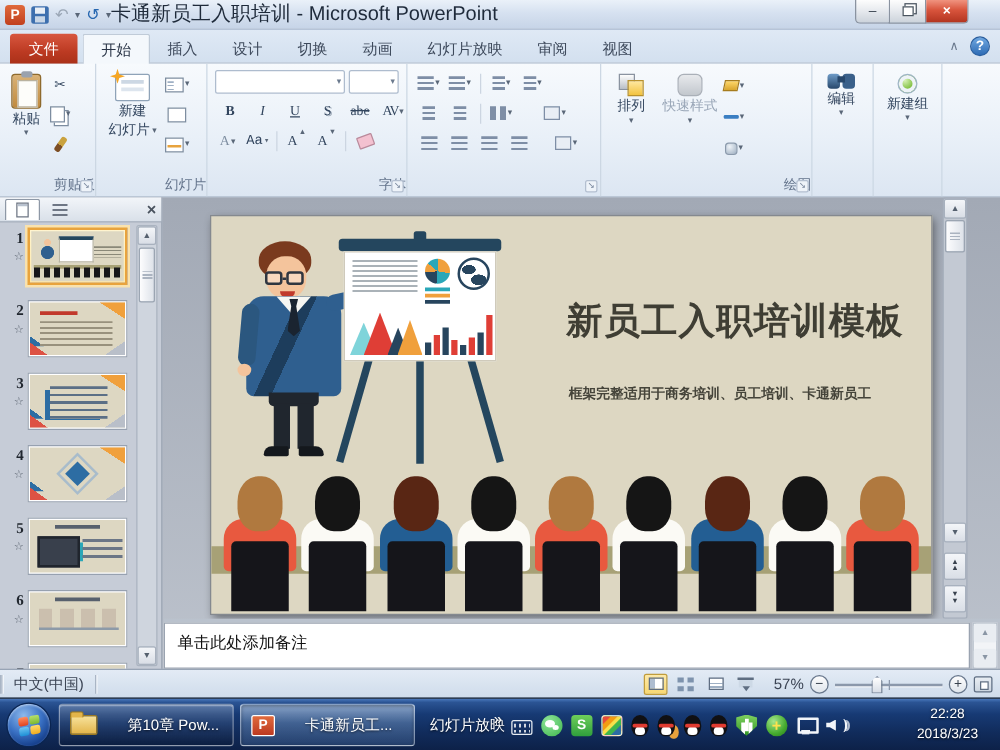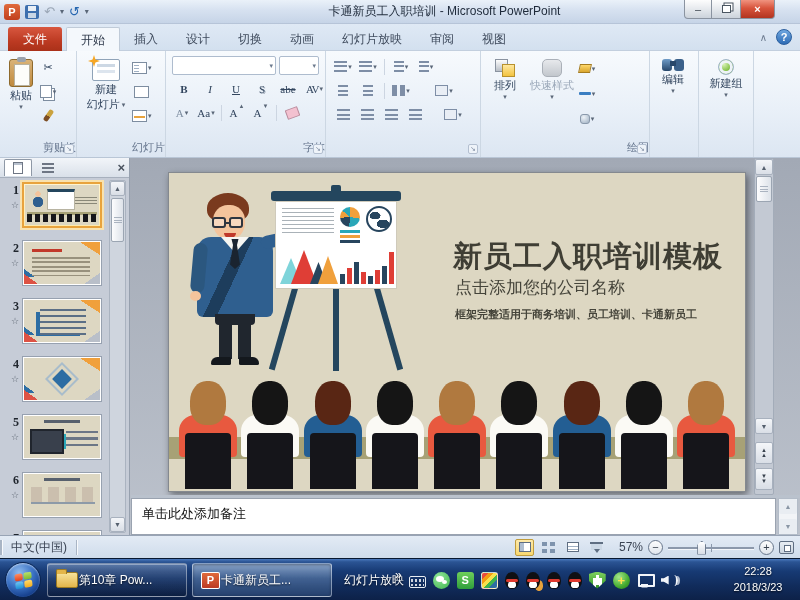--- a/index.html
+++ b/index.html
@@ -9,21 +9,21 @@
 
 #titlebar{position:absolute;left:0;top:0;width:800px;height:24px;background:linear-gradient(#eaf1f9,#d6e1f0 45%,#c6d4e7);border-bottom:1px solid #b6c4d8;display:flex;align-items:center}
 .qat{display:flex;align-items:center;gap:5px;padding-left:4px}
 .p-logo{width:16px;height:16px;border-radius:3px;background:linear-gradient(#e06a3c,#c1401f);color:#fff;font-weight:bold;font-size:11px;display:flex;align-items:center;justify-content:center}
 .i-save{width:14px;height:14px;background:#3d6fae;border-radius:2px;position:relative}
 .i-save::before{content:"";position:absolute;left:3px;top:1px;width:8px;height:5px;background:#e8eef5}
 .i-save::after{content:"";position:absolute;left:3px;top:8px;width:8px;height:5px;background:#c8d6e6}
 .qat-glyph{font-size:13px;line-height:1;color:#2767b0}
 .qat-glyph.dis{color:#9aa6b5}
 .qat .caret{font-size:8px;color:#5a6778}
-#win-title{flex:1;text-align:center;color:#1e2a3a;font-size:12px}
+#win-title{flex:1;text-align:left;color:#1e2a3a;font-size:16px}
 .win-btns{position:absolute;right:25px;top:0;display:flex}
 .win-btn{height:19px;border:1px solid #8a93a0;border-top:none;display:flex;align-items:center;justify-content:center;color:#3c4550;font-size:11px;background:linear-gradient(#fdfdfd,#e8ebef 45%,#ccd3db)}
 .win-btn.min{width:28px;border-radius:0 0 0 4px}
 .win-btn.res{width:28px;border-left:none;border-right:none}
 .i-restore{width:9px;height:8px;border:1px solid #4a5560;background:#fff;box-shadow:2px -2px 0 -0.5px #fff,2px -2px 0 0.5px #4a5560}
 .win-btn.cls{width:35px;border-radius:0 0 4px 0;background:linear-gradient(#f0937f,#d8543c 45%,#b23420);color:#fff;font-weight:bold}
 
 
 #tabsrow{position:absolute;left:0;top:24px;width:800px;height:27px;background:linear-gradient(#dfe9f5,#d3e0ef);border-bottom:1px solid #c3cfde}
 #file-tab{position:absolute;left:8px;top:3px;width:54px;height:24px;background:linear-gradient(#d8573f,#bc3a22 60%,#aa3119);border-radius:3px 3px 0 0;color:#fff;display:flex;align-items:center;justify-content:center;font-size:12px}
@@ -235,21 +235,21 @@
 
 #taskbar{position:absolute;left:0;top:558px;width:800px;height:42px;background:linear-gradient(#4a79bd 0%,#2b5494 7%,#173a74 30%,#112c5c 65%,#0d2148 100%);border-top:1px solid #071830}
 .start-orb{position:absolute;left:5px;top:3px;width:36px;height:36px;border-radius:50%;background:radial-gradient(circle at 38% 28%,#8db9ec,#3a71c4 45%,#17418e 75%,#0e2f6b);border:1px solid #0a2450;box-shadow:inset 0 1px 2px rgba(255,255,255,.6);display:flex;align-items:center;justify-content:center}
 .flag{width:17px;height:15px;display:grid;grid-template-columns:8px 8px;grid-template-rows:7px 7px;gap:1px;transform:rotate(-6deg) skewY(-4deg)}
 .flag span{border-radius:2px}
 .f1{background:linear-gradient(#ff8d61,#e0431f)}
 .f2{background:linear-gradient(#b7e06c,#7cb82f)}
 .f3{background:linear-gradient(#6fc4f2,#1d8fd6)}
 .f4{background:linear-gradient(#ffd96b,#f2ac1d)}
 .tb-items{position:absolute;left:47px;top:4px;display:flex;gap:5px}
-.tb-btn{width:140px;height:34px;border:1px solid rgba(255,255,255,.4);border-radius:3px;background:linear-gradient(rgba(255,255,255,.25),rgba(255,255,255,.07) 45%,rgba(0,0,0,.15));box-shadow:inset 0 1px 0 rgba(255,255,255,.35);display:flex;align-items:center;gap:1px;padding:0 8px;overflow:hidden}
+.tb-btn{width:140px;height:34px;border:1px solid rgba(255,255,255,.4);border-radius:3px;background:linear-gradient(rgba(255,255,255,.25),rgba(255,255,255,.07) 45%,rgba(0,0,0,.15));box-shadow:inset 0 1px 0 rgba(255,255,255,.35);display:flex;align-items:center;gap:24px;padding:0 8px;overflow:hidden}
 .tb-btn.tb-active{background:linear-gradient(rgba(220,235,250,.55),rgba(150,185,225,.35) 45%,rgba(90,130,185,.3));box-shadow:inset 0 1px 3px rgba(0,0,0,.35)}
 .tb-btn.tb-flat{width:74px;border-color:transparent;background:transparent;box-shadow:none;justify-content:center}
 .tb-label{color:#fff;font-size:12px;text-shadow:0 1px 2px rgba(0,0,0,.7);white-space:nowrap}
 .ic-folder{width:22px;height:16px;background:linear-gradient(#f7e29b,#e3b54a);border:1px solid #9c7a22;border-radius:2px;position:relative;flex:none}
 .ic-folder::before{content:"";position:absolute;left:-1px;top:-4px;width:9px;height:4px;background:#e3b54a;border:1px solid #9c7a22;border-bottom:none;border-radius:2px 2px 0 0}
 .ic-ppt{width:19px;height:17px;background:#fff;border-radius:2px;padding:1px;flex:none}
 .ic-ppt::after{content:"P";display:flex;width:100%;height:100%;background:linear-gradient(#e06a3c,#bc3a22);border-radius:1px;color:#fff;font-size:11px;font-weight:bold;align-items:center;justify-content:center}
 .tray{position:absolute;left:395px;top:0;height:42px;display:flex;align-items:center;gap:7px}
 .tray-chev{color:#fff;font-size:12px;text-shadow:0 1px 2px rgba(0,0,0,.7);margin-top:-10px}
 .tray-ic{width:17px;height:17px;position:relative;flex:none}
@@ -381,21 +381,21 @@
       <span class="sbtn f-av">
           <span>AV</span>
           <span class="caret">▾</span>
         </span>
     </div>
     <div class="srow" style="padding-left:4px;gap:6px">
       <span class="sbtn" style="color:#7d8da0;font-family:'Liberation Serif',serif">
           <span>A</span>
           <span class="caret">▾</span>
         </span>
-      <span class="sbtn" style="font-family:Liberation Serif, serif">
+      <span class="sbtn" style="font-family:Liberation Mono, monospace">
           <span>Aa</span>
           <span class="caret">▾</span>
         </span>
       <span class="vsep"></span>
       <span class="sbtn" style="font-family:'Liberation Serif',serif">
           <span>A</span>
           <span class="suptiny">▲</span>
         </span>
       <span class="sbtn" style="font-family:'Liberation Serif',serif">
           <span>A</span>
@@ -659,21 +659,20 @@
             <span></span>
             <span></span>
             <span></span>
             <span></span>
             <span></span>
             <span></span>
           </span>
       </div>
 
       <div class="s-title">新员工入职培训模板</div>
-      <div class="s-sub">点击添加您的公司名称</div>
       <div class="s-tag">框架完整适用于商务培训、员工培训、卡通新员工</div>
 
       <div class="desk"></div>
       <div class="audience">
 
           <div class="person" style="--hair: #b0793f; --shirt: #e8593f;">
             <span class="p-shirt"></span>
             <span class="p-chair"></span>
             <span class="p-head"></span>
           </div>

